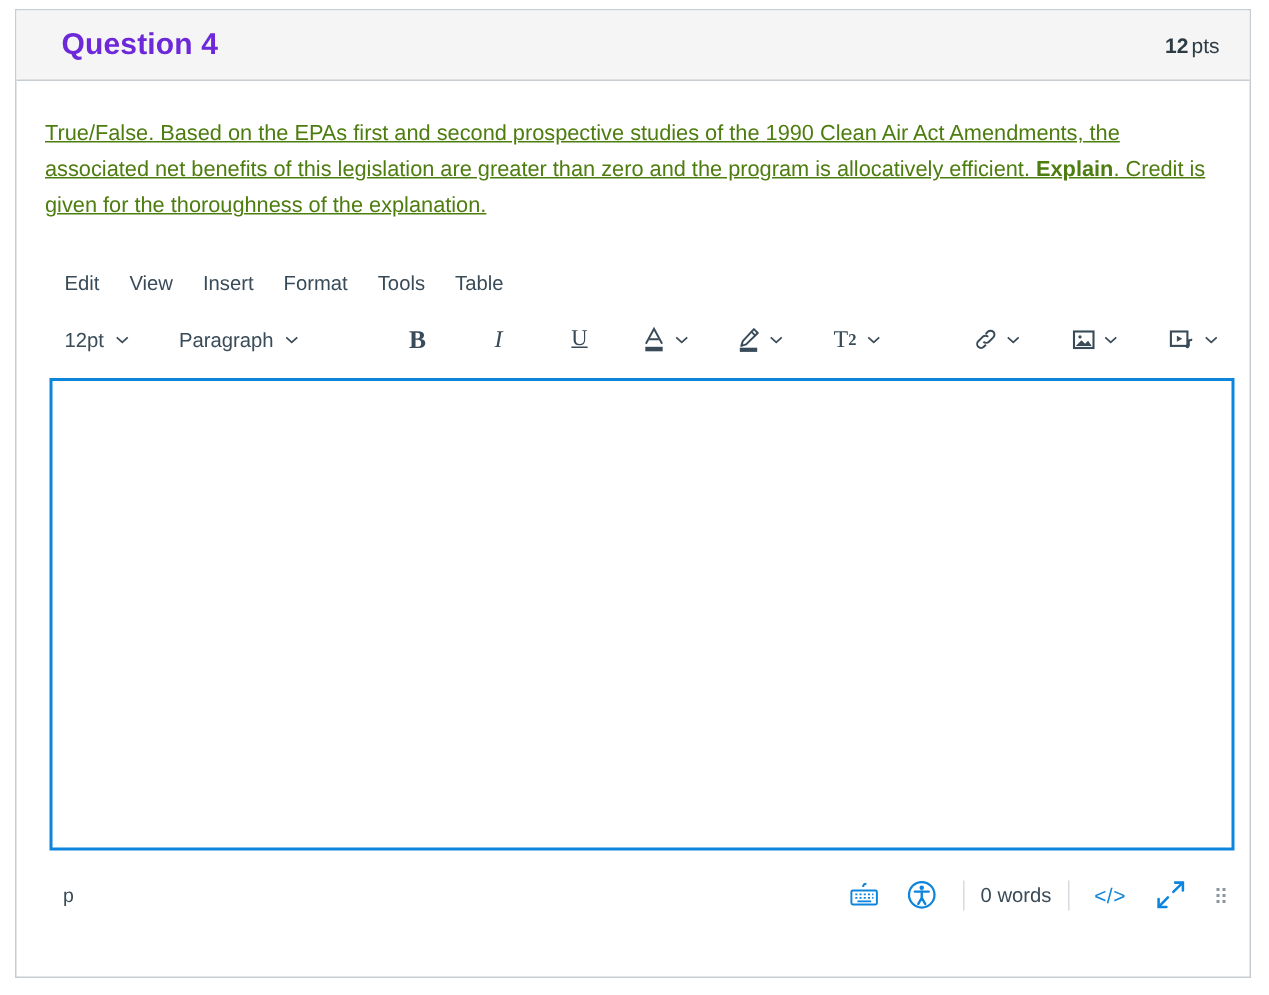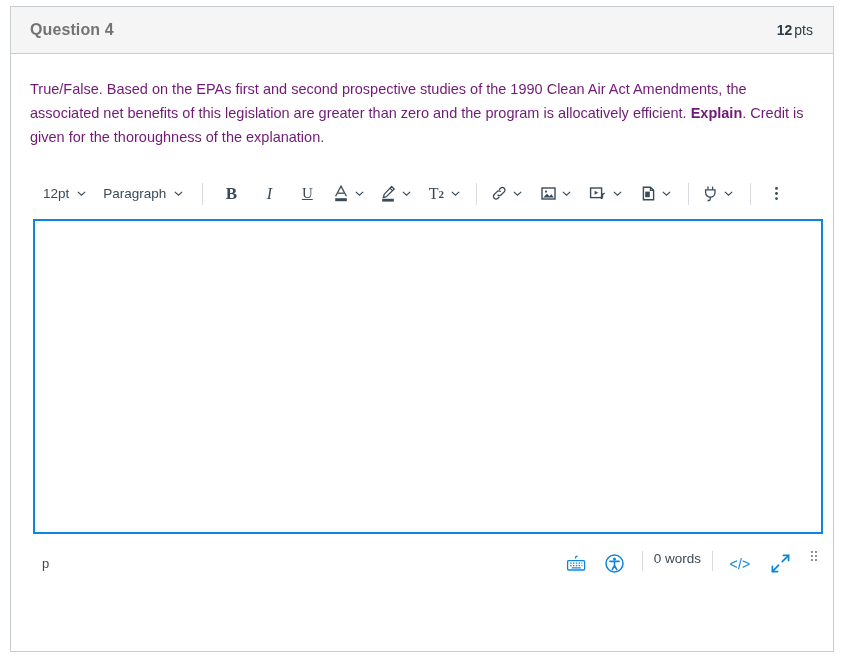--- a/index.html
+++ b/index.html
@@ -32,42 +32,44 @@
     height: 47px;
     background: #F5F5F5;
     border-bottom: 1px solid #C7CDD1;
     display: flex;
     align-items: center;
     justify-content: space-between;
     padding: 0 20px 0 19px;
     box-sizing: border-box;
   }
   .question-title {
-    font-size: 16px;
+    font-size: 20px;
     font-weight: bold;
-    color: #737373;
+    color: #6d28d9;
     letter-spacing: .1px;
+    margin-left: 11px;
   }
   .question-points {
     font-size: 14px;
     color: #2D3B45;
   }
   .question-points .pts-num { font-weight: bold; }
   .question-points .pts-unit { font-weight: normal; margin-left: 2px; }
 
   
   .question-body {
     padding: 23px 19px 0 19px;
   }
   .question-text {
     font-size: 14.5px;
     line-height: 24.2px;
-    color: #701a75;
+    color: #4d7c0f;
     max-width: 782px;
     margin: 0;
+    text-decoration: underline;
   }
   .question-text b { font-weight: bold; }
 
   
   .editor-wrap {
     margin-top: 26px;
     padding: 0 0 0 1px;
   }
 
   .menubar {
@@ -86,21 +88,21 @@
     white-space: nowrap;
   }
   .menu-item:first-child { padding-left: 8px; }
 
   .toolbar {
     display: flex;
     align-items: center;
     height: 36px;
     margin-top: 7px;
     padding-left: 6px;
-    gap: 0;
+    gap: 16px;
   }
   .tb-btn {
     display: flex;
     align-items: center;
     justify-content: center;
     height: 28px;
     min-width: 28px;
     border-radius: 3px;
     cursor: pointer;
     color: #394B58;
@@ -149,21 +151,21 @@
     justify-content: space-between;
     box-sizing: border-box;
   }
   .path {
     font-size: 13px;
     color: #394B58;
     padding-left: 9px;
   }
   .status-right {
     display: flex;
-    align-items: flex-start;
+    align-items: center;
     gap: 0;
     padding-right: 4px;
     color: #0E85DC;
   }
   .sb-btn {
     display: flex;
     align-items: center;
     justify-content: center;
     height: 26px;
     min-width: 26px;
@@ -217,20 +219,28 @@
       <span class="pts-num">12</span><span class="pts-unit">pts</span>
     </div>
   </div>
 
   <div class="question-body">
 
     <p class="question-text"><span>True/False. Based on the EPAs first and second prospective studies of the 1990 Clean Air Act Amendments, the associated net benefits of this legislation are greater than zero and the program is allocatively efficient. </span><b>Explain</b><span>. Credit is given for the thoroughness of the explanation.</span></p>
 
     <div class="editor-wrap">
 
+      <div class="menubar">
+        <div class="menu-item">Edit</div>
+        <div class="menu-item">View</div>
+        <div class="menu-item">Insert</div>
+        <div class="menu-item">Format</div>
+        <div class="menu-item">Tools</div>
+        <div class="menu-item">Table</div>
+      </div>
 
       <div class="toolbar">
 
         <div class="tb-split">
           <span class="tb-text">12pt</span>
           <svg class="chev" viewBox="0 0 16 16" fill="none" stroke="currentColor" stroke-width="1.4">
               <path d="M3.5 6 L8 10.2 L12.5 6"></path>
             </svg>
         </div>
 

